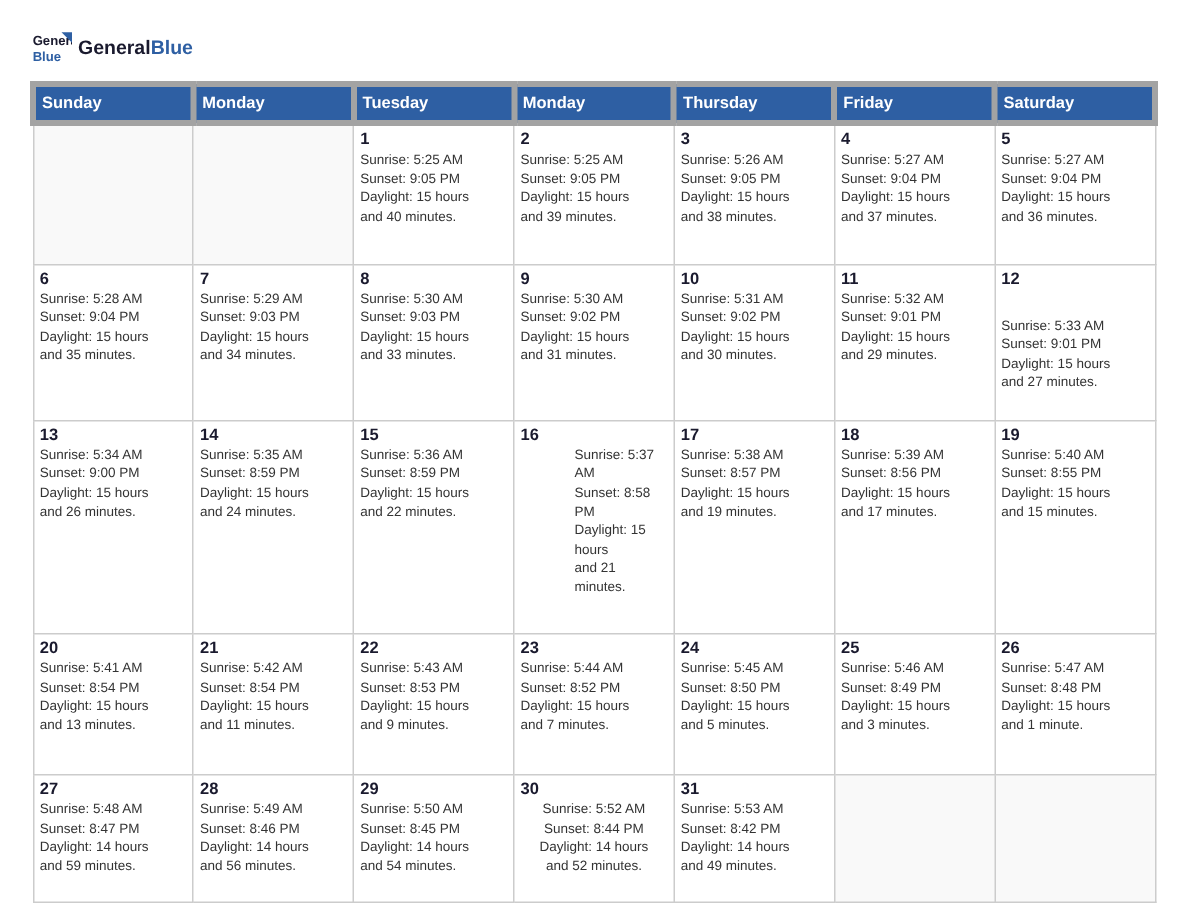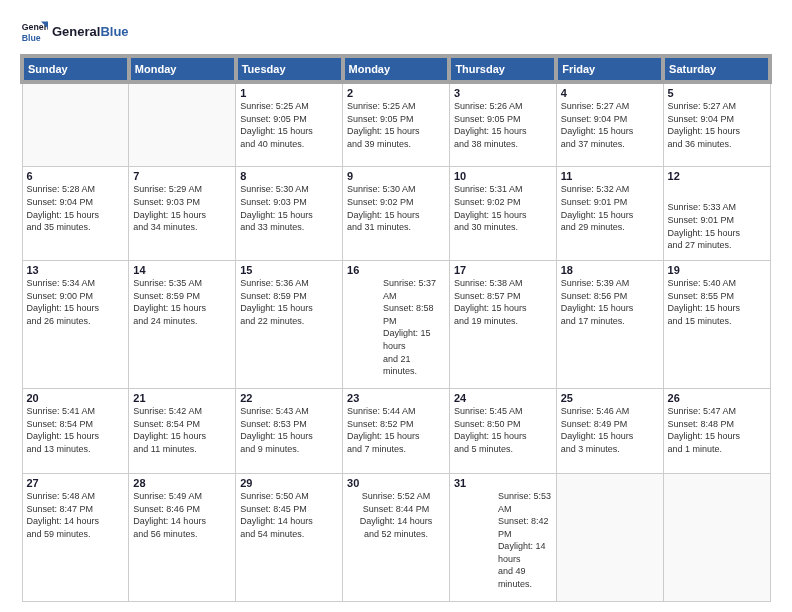--- a/index.html
+++ b/index.html
@@ -339,21 +339,21 @@
           </td>
           <td>
             <span class="day-num">30</span>
             <div class="day-info" style="white-space: pre-line; text-align: center;">Sunrise: 5:52 AM
 Sunset: 8:44 PM
 Daylight: 14 hours
 and 52 minutes.</div>
           </td>
           <td>
             <span class="day-num">31</span>
-            <div class="day-info" style="white-space: pre-line; margin-left: 44px;">Sunrise: 5:53 AM
+            <div class="day-info" style="white-space: pre-line;">Sunrise: 5:53 AM
 Sunset: 8:42 PM
 Daylight: 14 hours
 and 49 minutes.</div>
           </td>
           <td class="empty"></td>
           <td class="empty"></td>
         </tr>
       </tbody>
   </table>
 </div>

